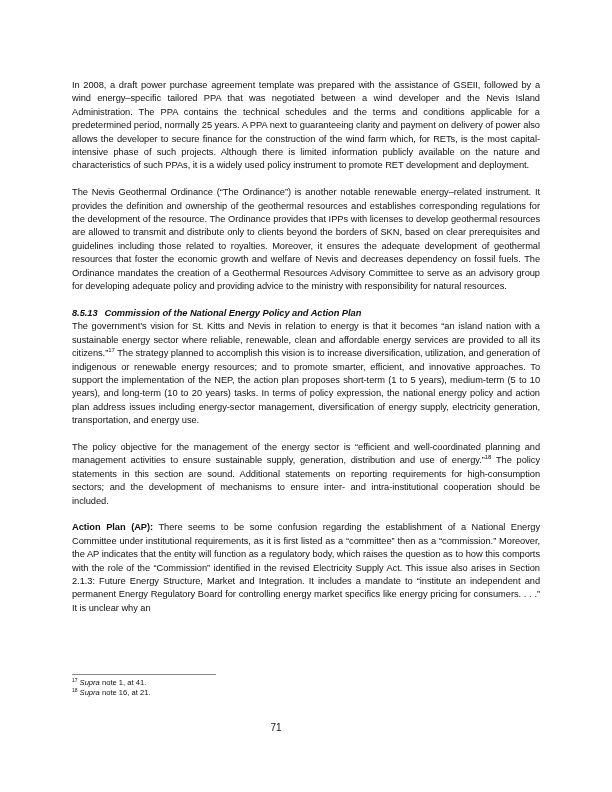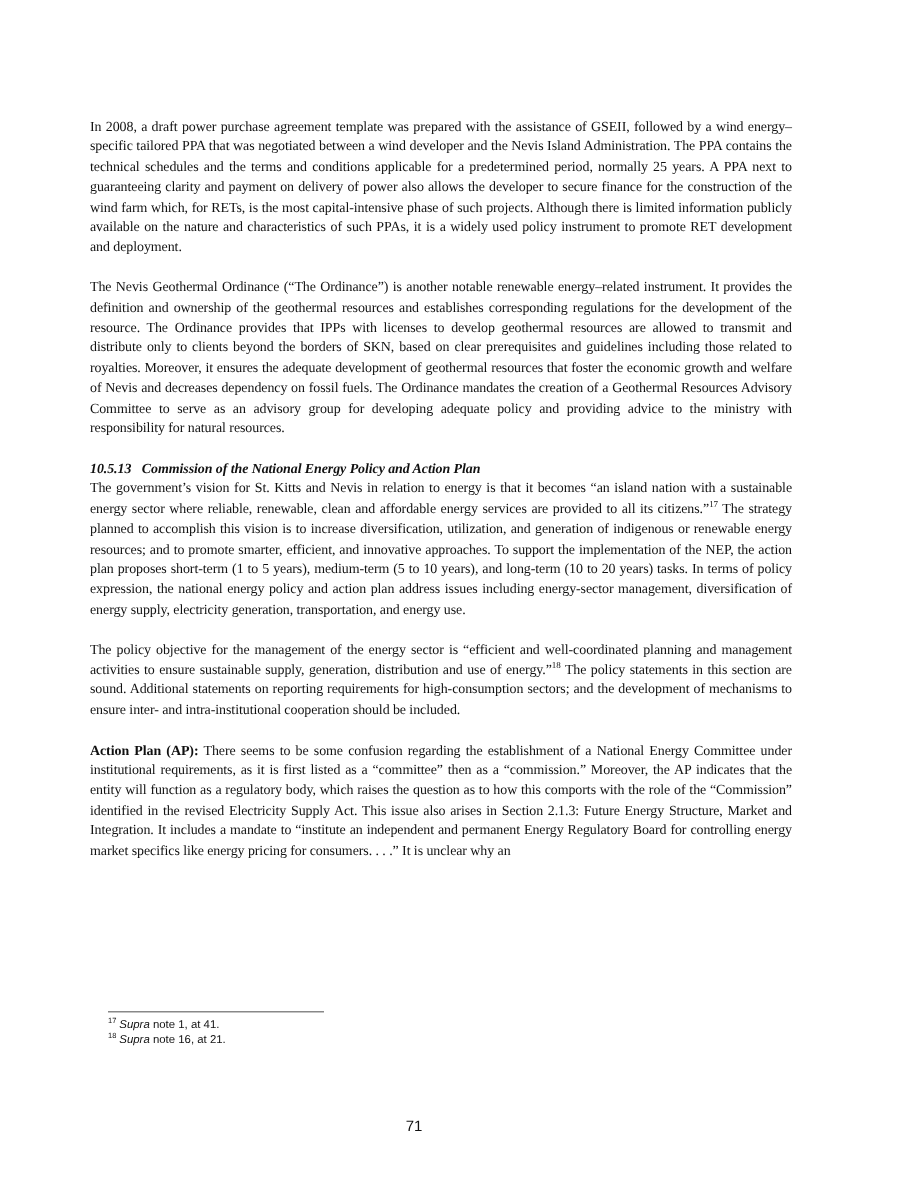--- a/index.html
+++ b/index.html
@@ -1,53 +1,53 @@
 <!DOCTYPE html>
 <html><head>
 <meta charset="utf-8">
 <style>
   html, body { margin: 0; padding: 0; background: #ffffff; }
   body { width: 612px; height: 792px; position: relative; overflow: hidden; }
   .page {
-    position: absolute; left: 60px; top: 79px; width: 468px;
-    font-family: Liberation Serif, serif;
+    position: absolute; left: 72px; top: 79px; width: 468px;
+    font-family: Liberation Sans, sans-serif;
     font-size: 9.3px; line-height: 13.4px; color: #111;
     letter-spacing: -0.05px;
   }
   p { margin: 0; text-align: justify; }
   .gap { height: 13.4px; }
   .h3 { font-weight: bold; font-style: italic; }
   .h3 .num { margin-right: 7px; }
   .h4 { font-style: italic; }
   .h4 .num { margin-right: 7px; }
   sup { font-size: 6px; line-height: 0; vertical-align: 4px; }
   .lead { font-weight: bold; }
   .fn-rule { position: absolute; left: 72px; top: 674px; width: 144px; height: 0; border-top: 1px solid #888; }
   .footnotes {
     position: absolute; left: 72px; top: 678px;
     font-family: "Liberation Sans", sans-serif; font-size: 7.6px; line-height: 9.6px; color: #111;
   }
   .footnotes sup { font-size: 5px; vertical-align: 3px; margin-right: 2px; }
   .footnotes i { font-style: italic; margin-top: 40px; }
   .page-number {
     position: absolute; left: 0; width: 552px; top: 722px; text-align: center;
-    font-family: "Liberation Sans", sans-serif; font-size: 10px; color: #111; margin-top: 24px;
+    font-family: "Liberation Sans", sans-serif; font-size: 10px; color: #111;
   }
 </style>
 </head>
 <body>
 
 <div class="page">
   <p>In 2008, a draft power purchase agreement template was prepared with the assistance of GSEII, followed by a wind energy–specific tailored PPA that was negotiated between a wind developer and the Nevis Island Administration. The PPA contains the technical schedules and the terms and conditions applicable for a predetermined period, normally 25 years. A PPA next to guaranteeing clarity and payment on delivery of power also allows the developer to secure finance for the construction of the wind farm which, for RETs, is the most capital-intensive phase of such projects. Although there is limited information publicly available on the nature and characteristics of such PPAs, it is a widely used policy instrument to promote RET development and deployment.</p>
   <div class="gap"></div>
   <p>The Nevis Geothermal Ordinance (“The Ordinance”) is another notable renewable energy–related instrument. It provides the definition and ownership of the geothermal resources and establishes corresponding regulations for the development of the resource. The Ordinance provides that IPPs with licenses to develop geothermal resources are allowed to transmit and distribute only to clients beyond the borders of SKN, based on clear prerequisites and guidelines including those related to royalties. Moreover, it ensures the adequate development of geothermal resources that foster the economic growth and welfare of Nevis and decreases dependency on fossil fuels. The Ordinance mandates the creation of a Geothermal Resources Advisory Committee to serve as an advisory group for developing adequate policy and providing advice to the ministry with responsibility for natural resources.</p>
   <div class="gap"></div>
 
   <div class="h3">
-    <span class="num">10.5.13</span><span>Commission of the National Energy Policy and Action Plan</span>
+    <span class="num">8.5.13</span><span>Commission of the National Energy Policy and Action Plan</span>
   </div>
   <p><span>The government’s vision for St. Kitts and Nevis in relation to energy is that it becomes “an island nation with a sustainable energy sector where reliable, renewable, clean and affordable energy services are provided to all its citizens.”</span><sup>17</sup><span> The strategy planned to accomplish this vision is to increase diversification, utilization, and generation of indigenous or renewable energy resources; and to promote smarter, efficient, and innovative approaches. To support the implementation of the NEP, the action plan proposes short-term (1 to 5 years), medium-term (5 to 10 years), and long-term (10 to 20 years) tasks. In terms of policy expression, the national energy policy and action plan address issues including energy-sector management, diversification of energy supply, electricity generation, transportation, and energy use.</span></p>
   <div class="gap"></div>
 
   <p><span>The policy objective for the management of the energy sector is “efficient and well-coordinated planning and management activities to ensure sustainable supply, generation, distribution and use of energy.”</span><sup>18</sup><span> The policy statements in this section are sound. Additional statements on reporting requirements for high-consumption sectors; and the development of mechanisms to ensure inter- and intra-institutional cooperation should be included.</span></p>
   <div class="gap"></div>
 
   <p><span class="lead">Action Plan (AP):</span><span> There seems to be some confusion regarding the establishment of a National Energy Committee under institutional requirements, as it is first listed as a “committee” then as a “commission.” Moreover, the AP indicates that the entity will function as a regulatory body, which raises the question as to how this comports with the role of the “Commission” identified in the revised Electricity Supply Act. This issue also arises in Section 2.1.3: Future Energy Structure, Market and Integration. It includes a mandate to “institute an independent and permanent Energy Regulatory Board for controlling energy market specifics like energy pricing for consumers. . . .” It is unclear why an</span></p>
 </div>
 

